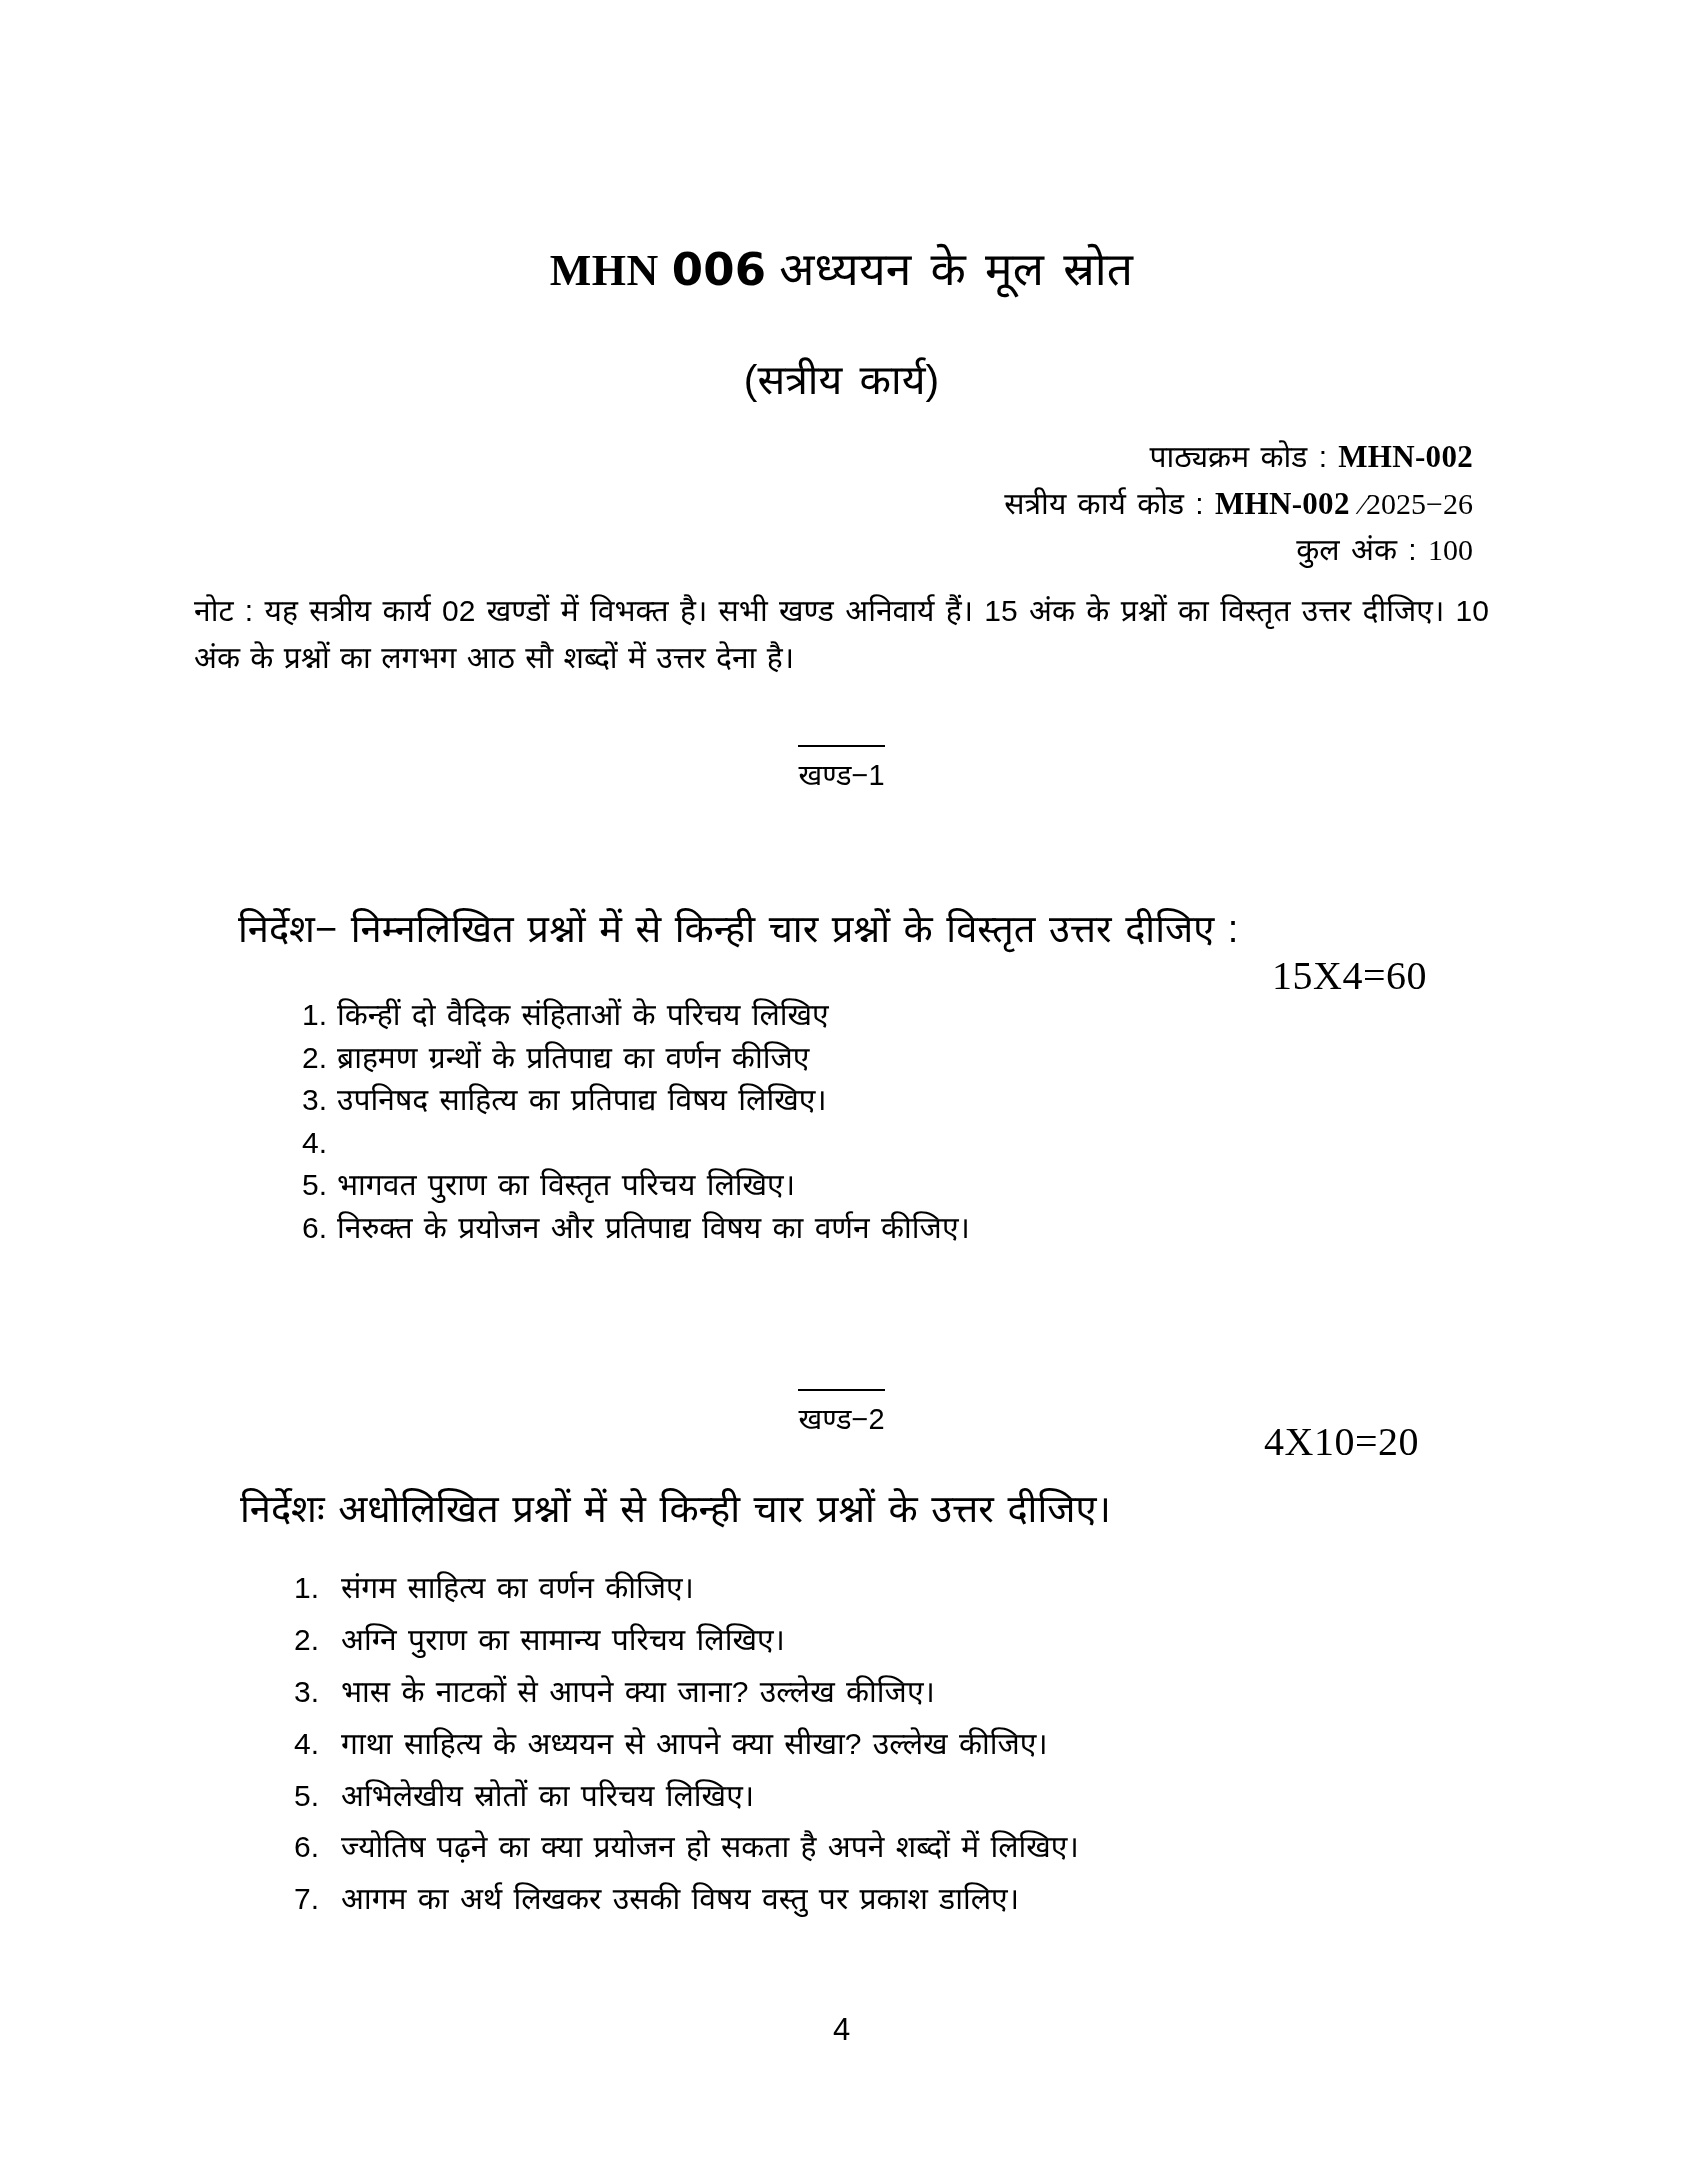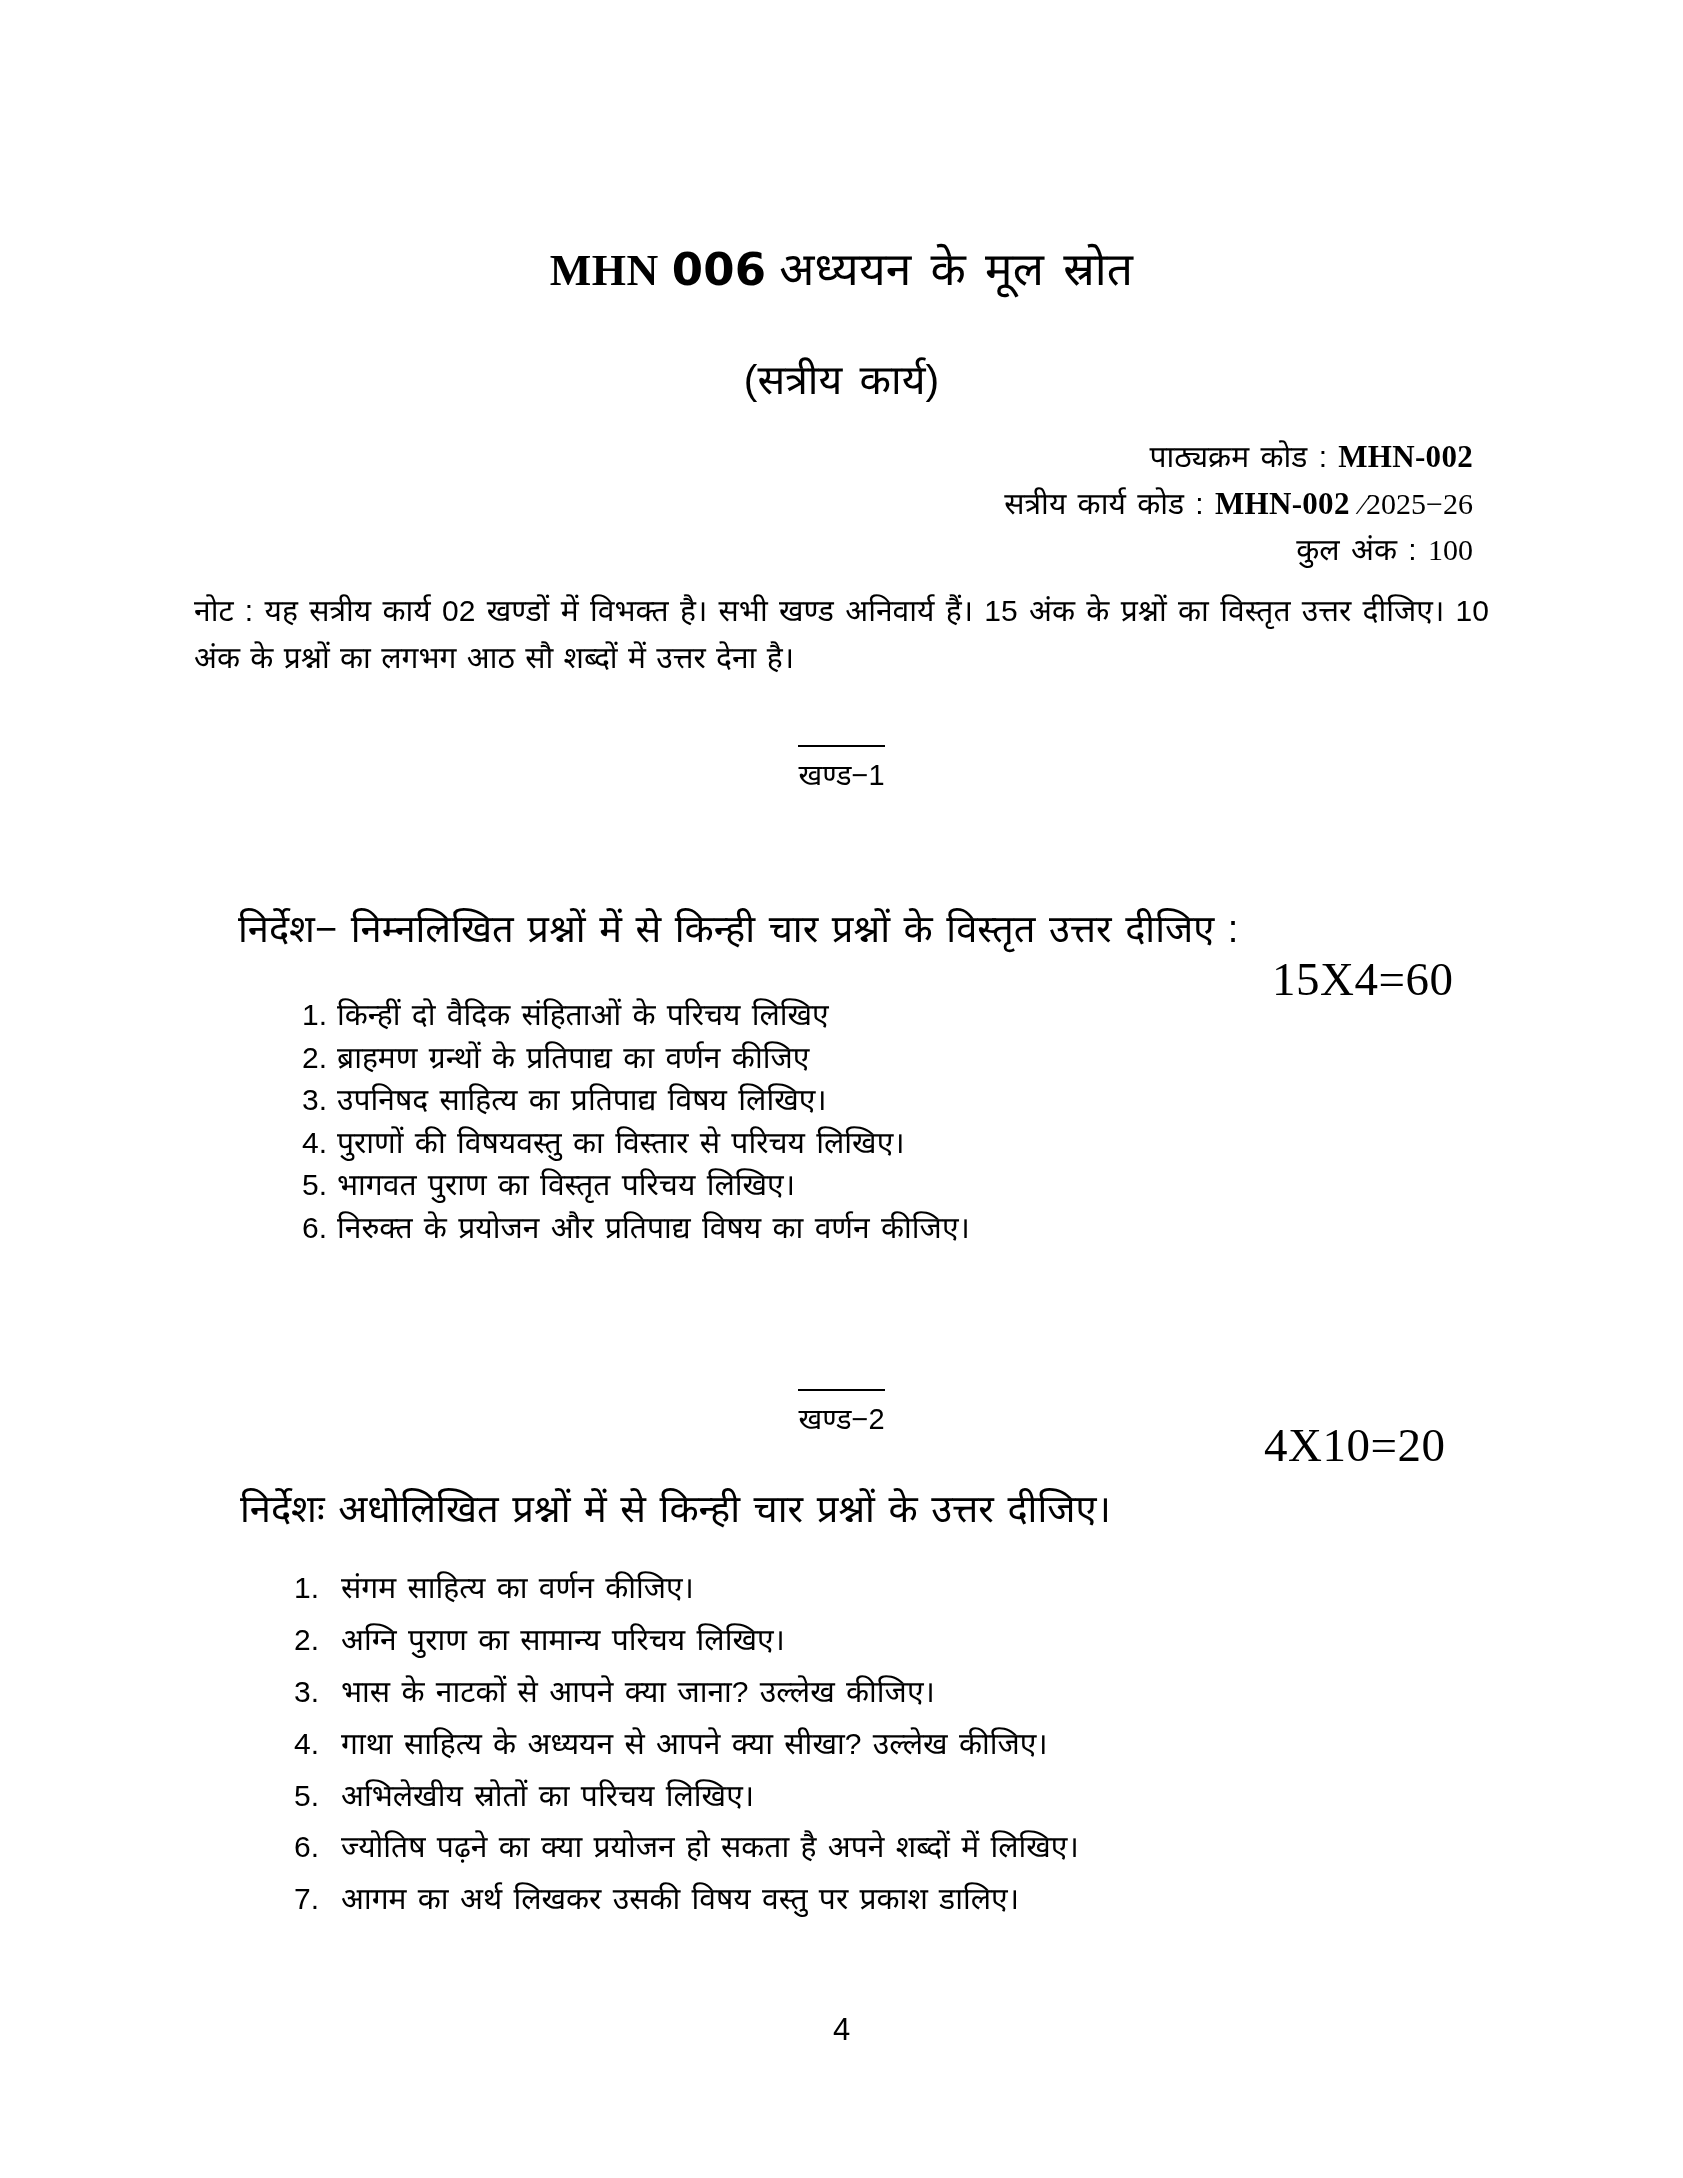--- a/index.html
+++ b/index.html
@@ -107,21 +107,21 @@
   }
 
   .instruction {
     font-size: 38px;
     word-spacing: 3px;
     white-space: nowrap;
   }
 
   .marks {
     font-family: "Liberation Serif", "DejaVu Serif", serif;
-    font-size: 47px;
+    font-size: 40px;
     letter-spacing: 0.5px;
   }
 
   ol.qlist {
     list-style: none;
     margin: 0;
     padding: 0;
     font-size: 30px;
   }
   ol.qlist li {
@@ -235,21 +235,20 @@
       <li>
           <span class="num">2.</span>
           <span class="txt">ब्राहमण ग्रन्थों के प्रतिपाद्य का वर्णन कीजिए</span>
         </li>
       <li>
           <span class="num">3.</span>
           <span class="txt">उपनिषद साहित्य का प्रतिपाद्य विषय लिखिए।</span>
         </li>
       <li>
           <span class="num">4.</span>
-          <span class="txt">पुराणों की विषयवस्तु का विस्तार से परिचय लिखिए।</span>
         </li>
       <li>
           <span class="num">5.</span>
           <span class="txt">भागवत पुराण का विस्तृत परिचय लिखिए।</span>
         </li>
       <li>
           <span class="num">6.</span>
           <span class="txt">निरुक्त के प्रयोजन और प्रतिपाद्य विषय का वर्णन कीजिए।</span>
         </li>
     </ol>

